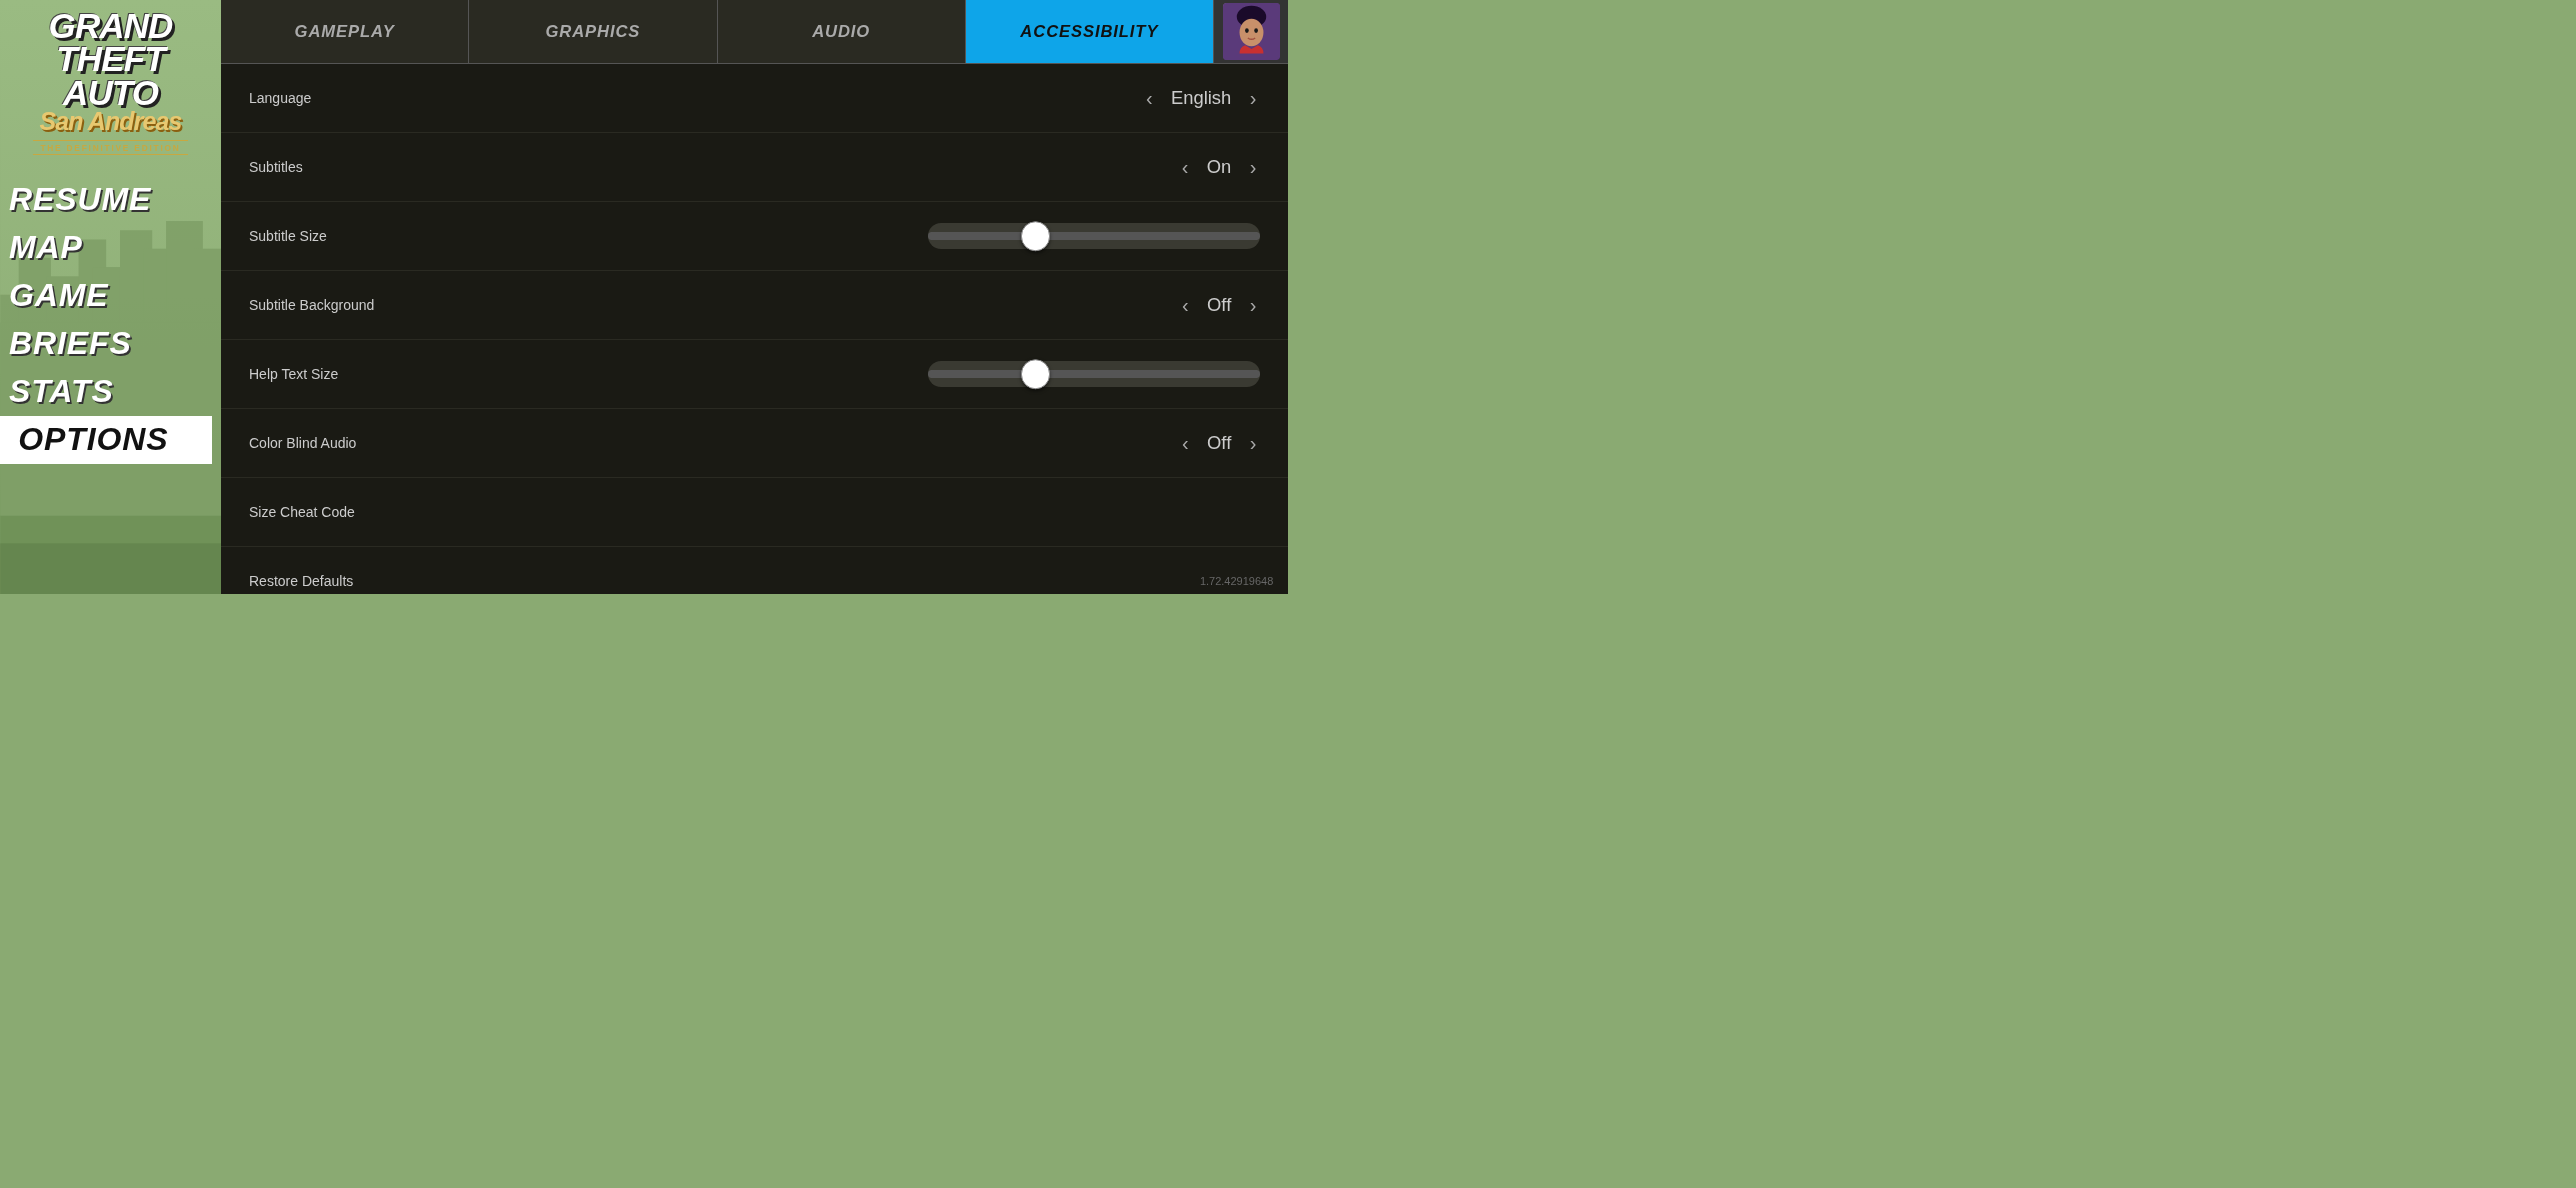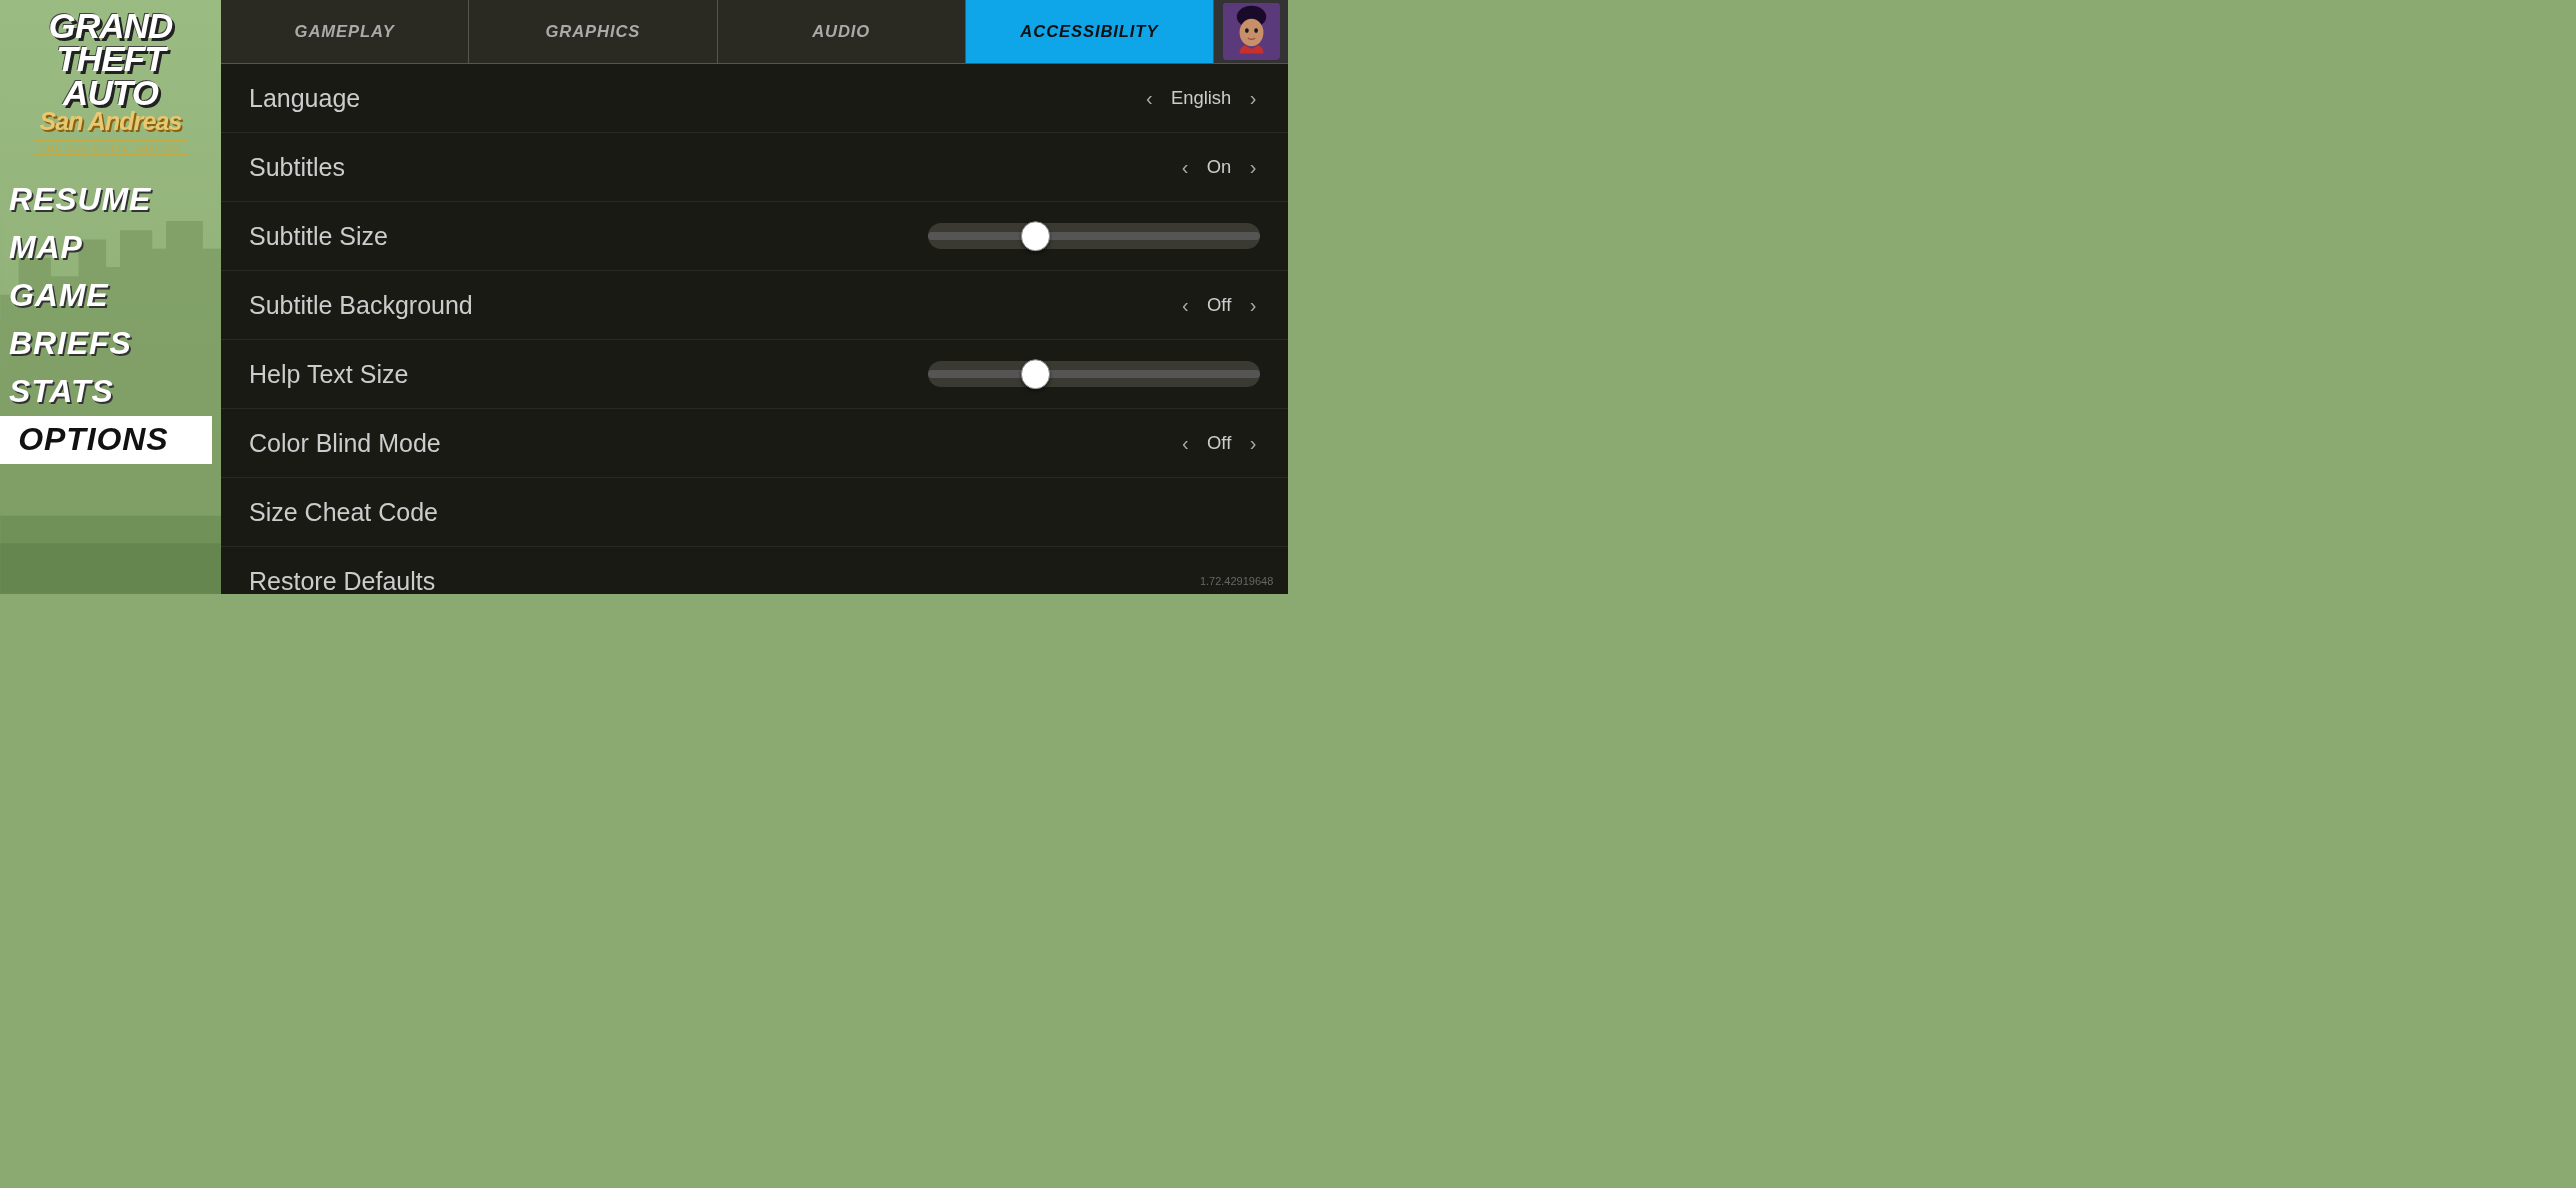--- a/index.html
+++ b/index.html
@@ -173,21 +173,21 @@
       font-family: Arial, sans-serif;
       font-weight: 500;
     }
 
     .setting-row:last-of-type {
       border-bottom: none;
     }
 
     .setting-label {
       color: #ccc;
-      font-size: 25px;
+      font-size: 14px;
       text-align: right;
     }
 
     .setting-value {
       display: flex;
       align-items: center;
       gap: 14.7px;
       color: #ccc;
       font-size: 18.4px;
     }
@@ -397,21 +397,21 @@
 
     <div class="setting-row">
       <span class="setting-label">Help Text Size</span>
       <div class="slider-container">
         <div class="slider-track"></div>
         <div class="slider-thumb" style="left: 28%"></div>
       </div>
     </div>
 
     <div class="setting-row">
-      <span class="setting-label">Color Blind Mode</span>
+      <span class="setting-label">Color Blind Audio</span>
       <div class="setting-value">
         <span class="arrow-btn">‹</span>
         <span>Off</span>
         <span class="arrow-btn">›</span>
       </div>
     </div>
 
     <div class="setting-row" style="cursor:pointer;">
       <span class="setting-label">Size Cheat Code</span>
     </div>

